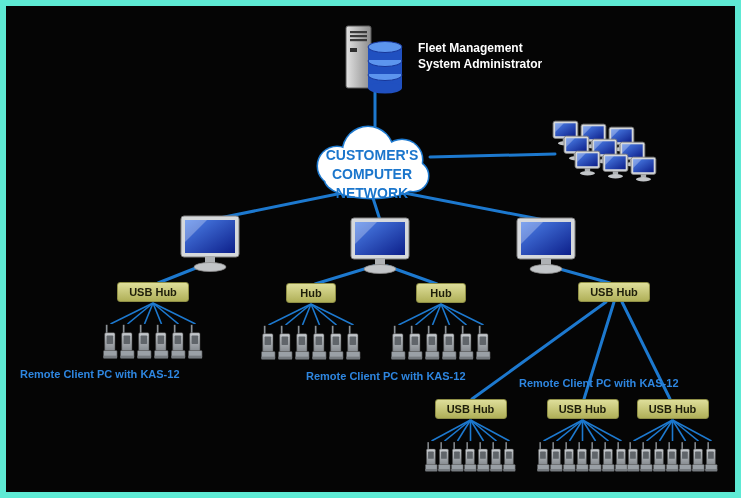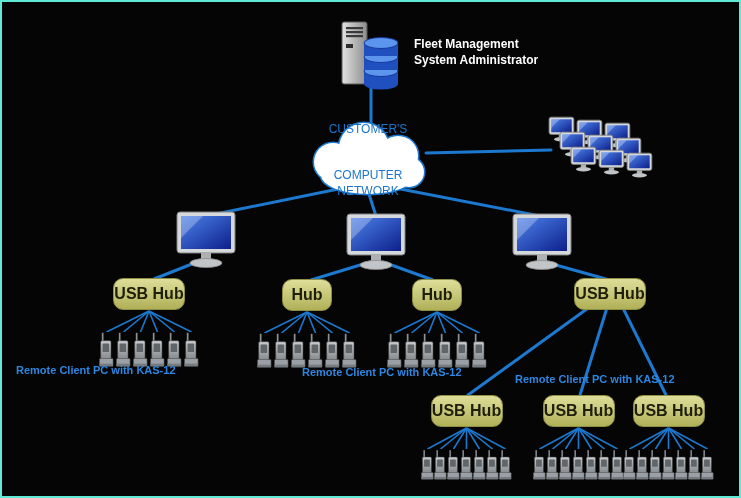--- a/index.html
+++ b/index.html
@@ -1,57 +1,57 @@
 <!DOCTYPE html>
 <html><head>
 <meta charset="utf-8">
 <style>
   html,body{margin:0;padding:0;background:#333;}
   .canvas{
     position:relative;width:741px;height:498px;
-    background:#050505;border:2px solid #5eead4;box-sizing:border-box;
+    background:#050505;border:6px solid #5eead4;box-sizing:border-box;
     overflow:hidden;font-family:"Liberation Sans",sans-serif;
   }
   svg.lines{position:absolute;left:0;top:0;width:741px;height:498px;z-index:0;}
   .main-line{stroke:#1d79cf;stroke-width:3;stroke-linecap:round;}
   .fan-line{stroke:#1d79cf;stroke-width:1.6;}
 
   .abs{position:absolute;}
 
   
   .cloud-wrap{left:300px;top:113px;width:132px;height:84px;z-index:1;}
   .cloud-wrap svg{position:absolute;left:0;top:0;width:132px;height:84px;}
   .cloud-text{
     position:absolute;left:0;top:0;width:132px;height:84px;
-    display:flex;flex-direction:column;align-items:center;justify-content:space-between;
+    display:flex;flex-direction:column;align-items:center;justify-content:flex-end;
     padding-top:6px;box-sizing:border-box;
-    color:#1b76cc;font-weight:normal;font-size:12px;line-height:1.35;text-align:center;
+    color:#1b76cc;font-weight:bold;font-size:14px;line-height:1.35;text-align:center;
   }
 
   .admin-label{
     left:412px;top:34px;color:#ffffff;font-weight:bold;font-size:12px;
     line-height:1.35;white-space:pre-line;z-index:2;
   }
 
   .pc{width:66px;height:60px;z-index:1;}
   .pc-left{left:172px;top:208px;}
   .pc-mid{left:342px;top:210px;}
   .pc-right{left:508px;top:210px;}
 
   .cluster{left:546px;top:114px;width:106px;height:62px;z-index:1;}
   .mini-pc{position:absolute;width:28px;height:26px;}
 
   .server-wrap{left:338px;top:18px;width:64px;height:76px;z-index:1;}
 
   .hub{
     background:linear-gradient(#dede9a,#b0b058);
-    border:1px solid #8f8f46;border-radius:10px;
-    color:#1e1e0a;font-weight:bold;font-size:16px;
+    border:1px solid #8f8f46;border-radius:3px;
+    color:#1e1e0a;font-weight:bold;font-size:11px;
     display:flex;align-items:center;justify-content:center;
-    height:32px;box-sizing:border-box;
+    height:20px;box-sizing:border-box;
   }
   .hub-usb{width:72px;}
   .hub-sm{width:50px;}
   .hub-solo{left:572px;top:276px;z-index:1;}
 
   .charger-group{
     position:absolute;display:flex;flex-direction:column;align-items:center;z-index:1;
   }
   .g-left{left:97px;top:276px;width:100px;}
   .g-mid1{left:255px;top:277px;width:100px;}

